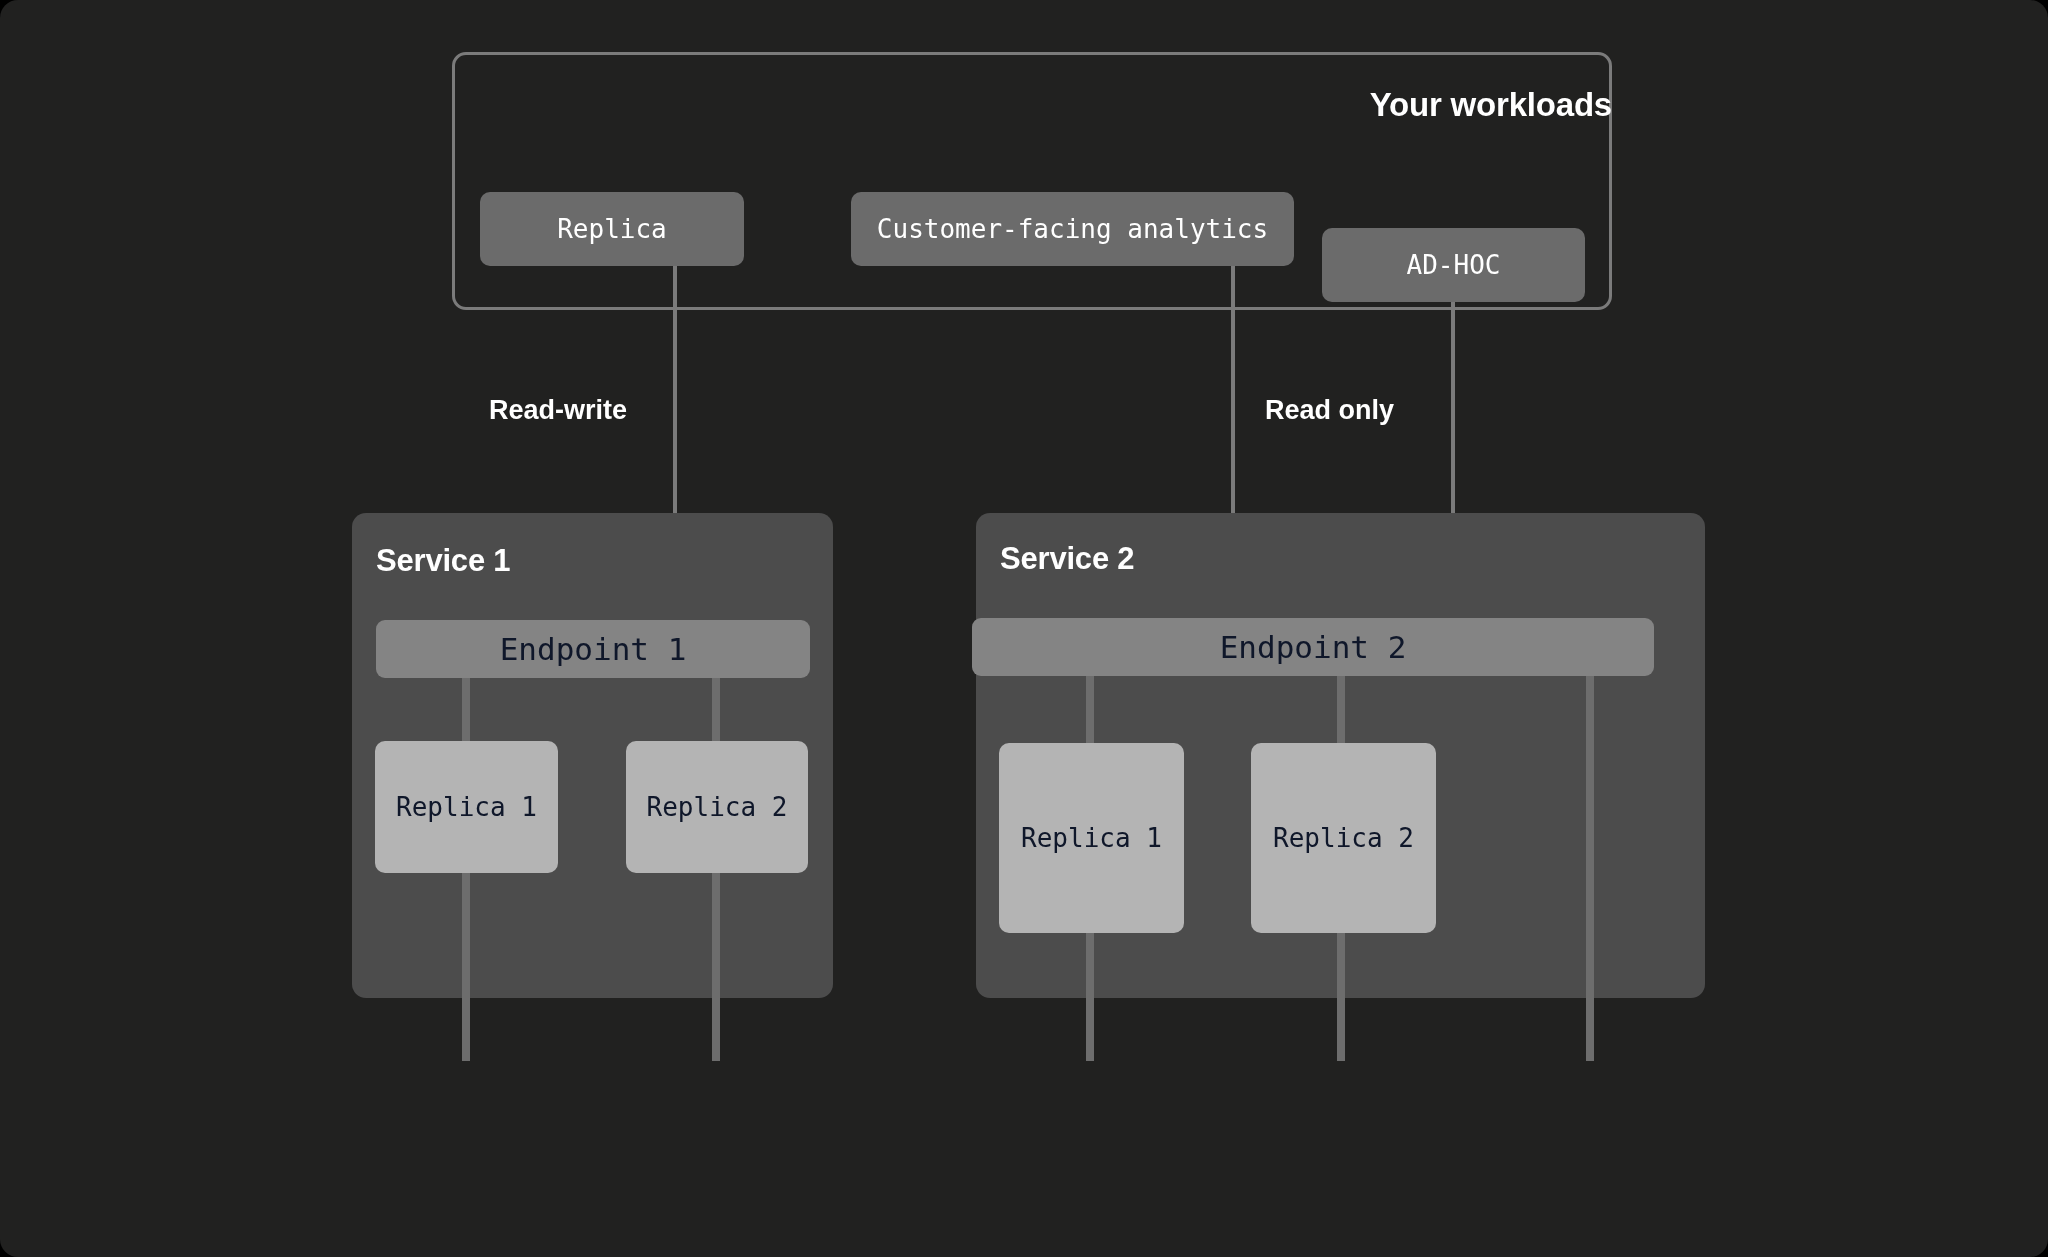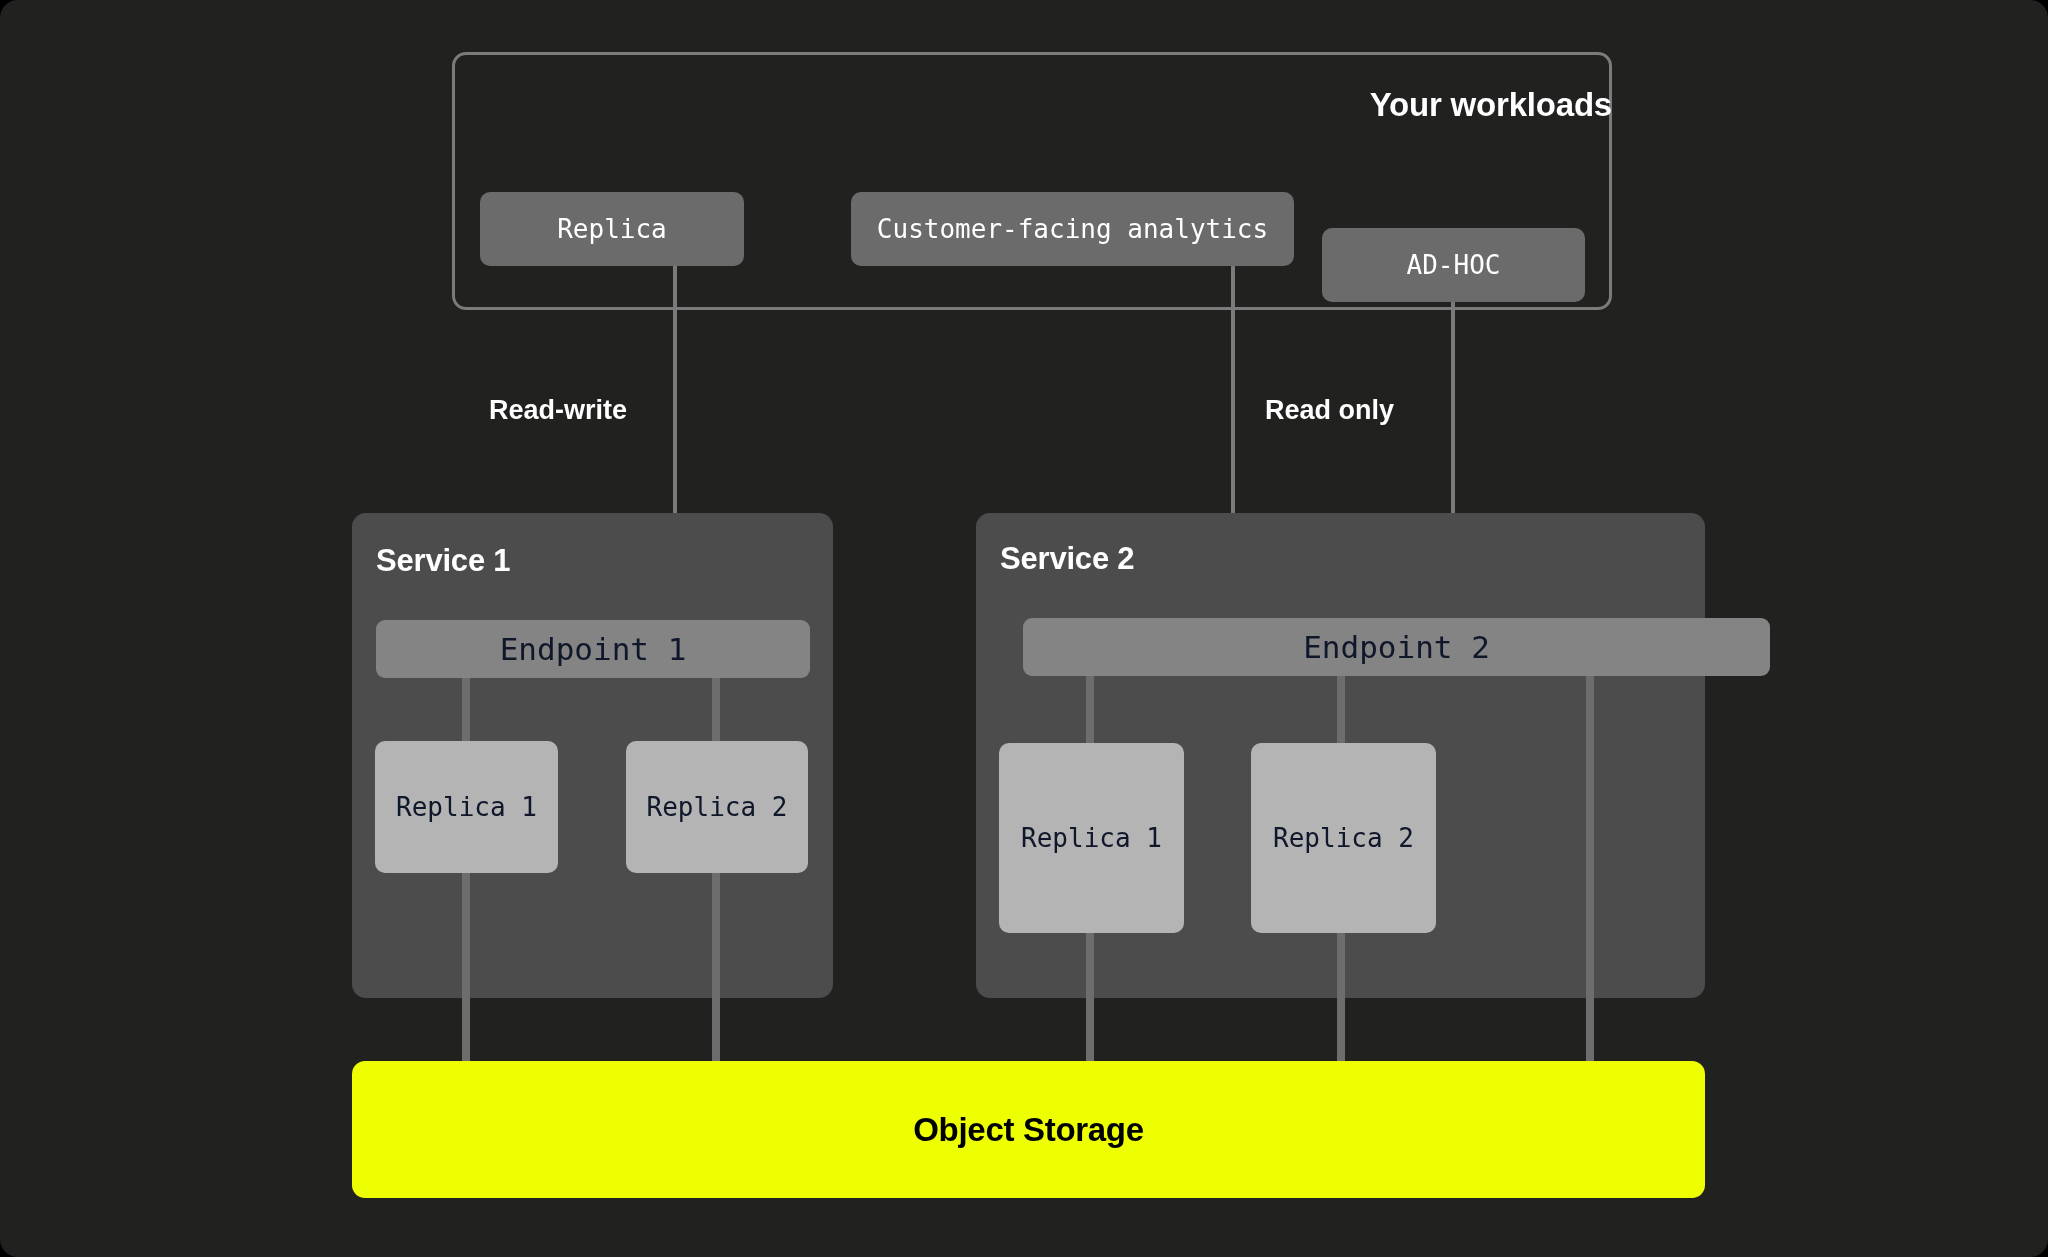--- a/index.html
+++ b/index.html
@@ -114,21 +114,21 @@
     border-radius: 9px;
     color: #0f172a;
     font-family: "DejaVu Sans Mono", "Liberation Mono", monospace;
     font-size: 31px;
     display: flex;
     align-items: center;
     justify-content: center;
     z-index: 8;
   }
   #endpoint1 { left: 376px;  top: 620px; width: 434px; height: 58px; }
-  #endpoint2 { left: 1023px; top: 618px; width: 747px; height: 58px; }
+  #endpoint2 { left: 972px; top: 618px; width: 682px; height: 58px; }
 
   
   .conn {
     background: #6d6d6d;
     width: 8px;
     z-index: 4;
   }
 
   
   .replica {
@@ -211,15 +211,14 @@
   <div class="abs flow-label" id="label-read-write">Read-write</div>
   <div class="abs flow-label" id="label-read-only">Read only</div>
 
   <div class="abs" id="workloads-frame"></div>
   <div class="abs" id="workloads-title">Your workloads</div>
 
   <div class="abs chip" id="chip-writes">Replica</div>
   <div class="abs chip" id="chip-analytics">Customer-facing analytics</div>
   <div class="abs chip" id="chip-adhoc">AD-HOC</div>
 
-  <div class="abs" id="object-storage">Object Storage</div>
 
 </div>
 
 </body></html>

